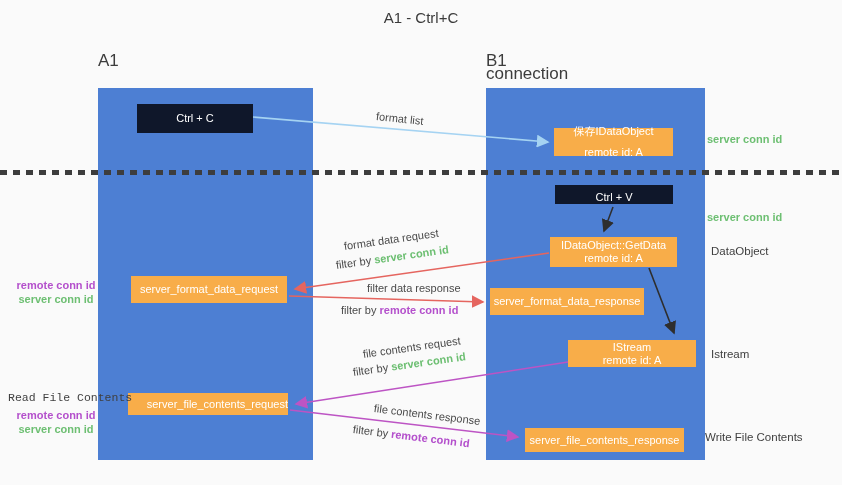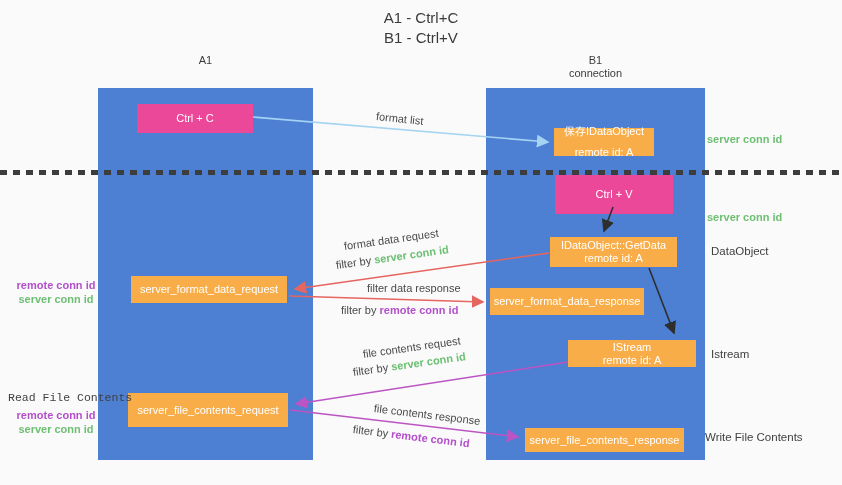--- a/index.html
+++ b/index.html
@@ -18,40 +18,39 @@
     left:0;right:0;top:8px;
     text-align:center;
     font-size:15px;line-height:20px;
     color:#3a3a3a;
   }
   .lane{
     background:#4d7fd3;
     z-index:1;
   }
   .lane-header{
-    text-align:center;
-    font-size:11px;line-height:13px;
+    font-size:17px;line-height:13px;
     color:#3c3c3c;
     z-index:2;
   }
   .dotted-line{
     left:0;width:842px;top:170px;height:5px;
     background:repeating-linear-gradient(90deg,#3d3d3d 0 7px,transparent 7px 13px);
     z-index:5;
   }
   .node{
     display:flex;flex-direction:column;
     align-items:center;justify-content:center;
     color:#ffffff;
     font-size:11px;line-height:13px;
     text-align:center;
     z-index:3;
     box-sizing:border-box;
   }
-  .node-green{background:#ec4899;}
+  .node-green{background:#0f172a;}
   .node-orange{background:#f8ad49;}
   .lbl{
     font-size:11px;line-height:13px;
     color:#4a4a4a;
     white-space:nowrap;
     z-index:4;
   }
   .lbl-dark{color:#3f3f3f;font-size:11.5px;}
   .b-green{color:#6dbf72;font-weight:bold;}
   .b-purple{color:#b450cc;font-weight:bold;}
@@ -70,46 +69,45 @@
     pointer-events:none;
   }
 </style>
 </head>
 <body>
 
 <div class="canvas">
 
   <div class="abs title">
     <div>A1 - Ctrl+C</div>
-    <div>B1 - Ctrl+V</div>
   </div>
 
   <div class="abs lane-header" style="left:98px;top:54px;width:215px;">
     <div>A1</div>
   </div>
   <div class="abs lane-header" style="left:486px;top:54px;width:219px;">
     <div>B1</div>
     <div>connection</div>
   </div>
 
   <div class="abs lane" style="left:98px;top:88px;width:215px;height:372px;"></div>
   <div class="abs lane" style="left:486px;top:88px;width:219px;height:372px;"></div>
 
   <div class="abs dotted-line"></div>
 
   <div class="abs node node-green" style="left:137px;top:104px;width:116px;height:29px;">
     <div>Ctrl + C</div>
   </div>
 
-  <div class="abs node node-orange" style="left:554px;top:128px;width:100px;height:28px;gap:8px;">
+  <div class="abs node node-orange" style="left:554px;top:128px;width:119px;height:28px;gap:8px;">
     <div>保存IDataObject</div>
     <div>remote id: A</div>
   </div>
 
-  <div class="abs node node-green" style="left:555px;top:175px;width:118px;height:39px;">
+  <div class="abs node node-green" style="left:555px;top:185px;width:118px;height:19px;justify-content:flex-end;">
     <div>Ctrl + V</div>
   </div>
 
   <div class="abs node node-orange" style="left:550px;top:237px;width:127px;height:30px;">
     <div>IDataObject::GetData</div>
     <div>remote id: A</div>
   </div>
 
   <div class="abs node node-orange" style="left:131px;top:276px;width:156px;height:27px;">
     <div>server_format_data_request</div>
@@ -117,21 +115,21 @@
 
   <div class="abs node node-orange" style="left:490px;top:288px;width:154px;height:27px;">
     <div>server_format_data_response</div>
   </div>
 
   <div class="abs node node-orange" style="left:568px;top:340px;width:128px;height:27px;">
     <div>IStream</div>
     <div>remote id: A</div>
   </div>
 
-  <div class="abs node node-orange" style="left:128px;top:393px;width:160px;height:34px;">
+  <div class="abs node node-orange" style="left:128px;top:393px;width:160px;height:22px;align-items:flex-end;">
     <div>server_file_contents_request</div>
   </div>
 
   <div class="abs node node-orange" style="left:525px;top:428px;width:159px;height:24px;">
     <div>server_file_contents_response</div>
   </div>
 
   <div class="abs lbl b-green" style="left:707px;top:133px;">server conn id</div>
   <div class="abs lbl b-green" style="left:707px;top:211px;">server conn id</div>
   <div class="abs lbl lbl-dark" style="left:711px;top:245px;">DataObject</div>

